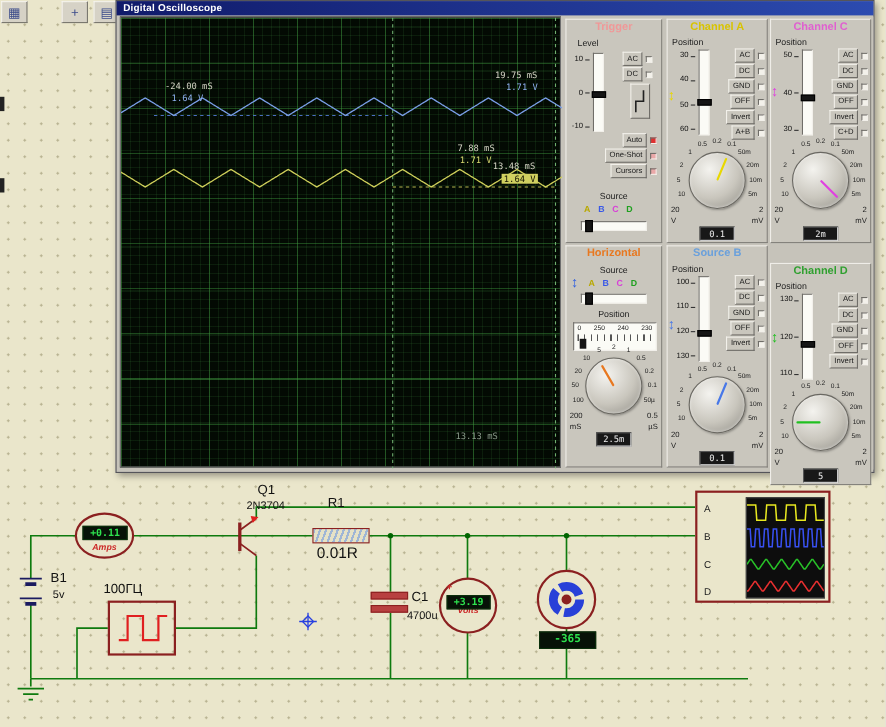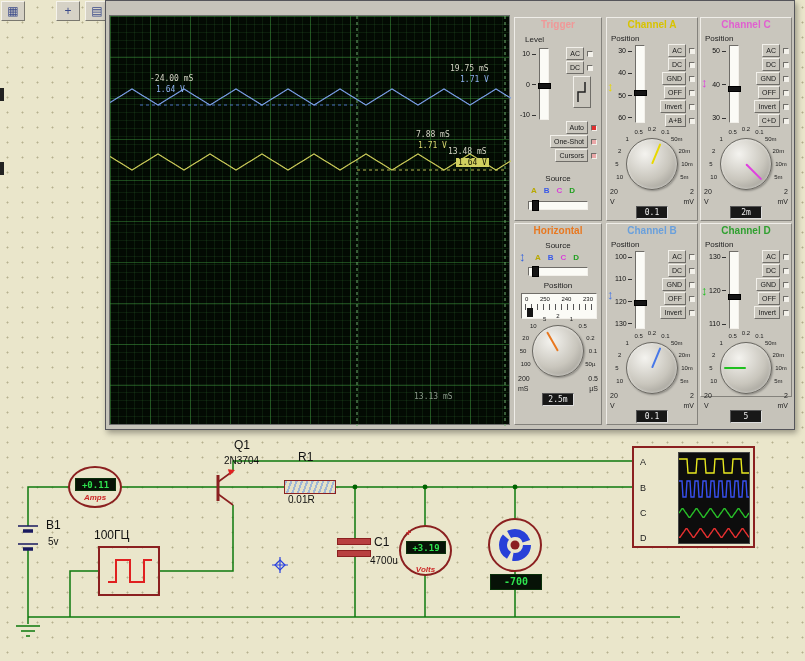--- a/index.html
+++ b/index.html
@@ -160,21 +160,21 @@
       <path d="M272,565 H288 M280,557 V573"></path>
       <path d="M280,560 L285,565 L280,570 L275,565 Z"></path>
     </g>
   </svg>
 
   <div class="comp-label" style="left:46px;top:518px;font-size:12px">B1</div>
   <div class="comp-label" style="left:48px;top:536px;font-size:10px">5v</div>
   <div class="comp-label" style="left:234px;top:438px;font-size:12px">Q1</div>
   <div class="comp-label" style="left:224px;top:455px;font-size:10px">2N3704</div>
   <div class="comp-label" style="left:298px;top:450px;font-size:12px">R1</div>
-  <div class="comp-label" style="left:288px;top:494px;font-size:10px">0.01R</div>
+  <div class="comp-label" style="left:288px;top:494px;font-size:14px">0.01R</div>
   <div class="comp-label" style="left:374px;top:535px;font-size:12px">C1</div>
   <div class="comp-label" style="left:370px;top:555px;font-size:10px">4700u</div>
   <div class="comp-label" style="left:94px;top:528px;font-size:12px">100ГЦ</div>
 
   <div id="resistor-r1"></div>
   <div class="capplate" style="top:538px"></div>
   <div class="capplate" style="top:550px"></div>
 
   <div id="pulse-box">
     <svg width="58" height="46">
@@ -183,47 +183,50 @@
   </div>
 
   <div class="meter" id="ammeter" style="left:68px;top:466px;width:54px;height:42px">
     <div class="m-lcd" style="left:5px;top:10px;width:41px;height:13px;font-size:9px;line-height:12px">+0.11</div>
     <div class="munit" style="top:25px">Amps</div>
   </div>
 
   <div class="meter" id="voltmeter" style="left:399px;top:525px;width:53px;height:51px">
     <span class="vplus">+</span>
     <div class="m-lcd" style="left:5px;top:14px;width:40px;height:13px;font-size:9px;line-height:12px">+3.19</div>
-    <div class="munit" style="top:38px">Volts</div>
+    <div class="munit" style="top:23px">Volts</div>
   </div>
 
   <div class="meter" id="motor">
     <svg width="50" height="50">
       <circle cx="25" cy="25" r="12" fill="none" stroke="#2840d8" stroke-width="8" stroke-dasharray="21 4"></circle>
       <circle cx="25" cy="25" r="4.5" fill="#8b2020"></circle>
     </svg>
   </div>
-  <div class="m-lcd" id="motor-lcd">-700</div>
+  <div class="m-lcd" id="motor-lcd">-365</div>
 
   <div id="scope-comp">
     <div class="pin" style="top:9px">A</div>
     <div class="pin" style="top:35px">B</div>
     <div class="pin" style="top:60px">C</div>
     <div class="pin" style="top:85px">D</div>
     <div id="mini-screen">
       <svg width="70" height="90">
           <polyline points="0,6.0 1,6.0 2,6.0 3,6.0 4,6.0 5,6.0 6,6.0 7,6.0 8,6.0 9,20.0 10,20.0 11,20.0 12,20.0 13,20.0 14,20.0 15,20.0 16,20.0 17,20.0 18,6.0 19,6.0 20,6.0 21,6.0 22,6.0 23,6.0 24,6.0 25,6.0 26,6.0 27,20.0 28,20.0 29,20.0 30,20.0 31,20.0 32,20.0 33,20.0 34,20.0 35,20.0 36,6.0 37,6.0 38,6.0 39,6.0 40,6.0 41,6.0 42,6.0 43,6.0 44,6.0 45,20.0 46,20.0 47,20.0 48,20.0 49,20.0 50,20.0 51,20.0 52,20.0 53,20.0 54,6.0 55,6.0 56,6.0 57,6.0 58,6.0 59,6.0 60,6.0 61,6.0 62,6.0 63,20.0 64,20.0 65,20.0 66,20.0 67,20.0 68,20.0 69,20.0 70,20.0" fill="none" stroke="#e8e820" stroke-width="1.4"></polyline>
           <polyline points="0,28.0 1,28.0 2,28.0 3,28.0 4,44.0 5,44.0 6,44.0 7,44.0 8,28.0 9,28.0 10,28.0 11,28.0 12,44.0 13,44.0 14,44.0 15,44.0 16,28.0 17,28.0 18,28.0 19,28.0 20,44.0 21,44.0 22,44.0 23,44.0 24,28.0 25,28.0 26,28.0 27,28.0 28,44.0 29,44.0 30,44.0 31,44.0 32,28.0 33,28.0 34,28.0 35,28.0 36,44.0 37,44.0 38,44.0 39,44.0 40,28.0 41,28.0 42,28.0 43,28.0 44,44.0 45,44.0 46,44.0 47,44.0 48,28.0 49,28.0 50,28.0 51,28.0 52,44.0 53,44.0 54,44.0 55,44.0 56,28.0 57,28.0 58,28.0 59,28.0 60,44.0 61,44.0 62,44.0 63,44.0 64,28.0 65,28.0 66,28.0 67,28.0 68,44.0 69,44.0 70,44.0" fill="none" stroke="#3850f0" stroke-width="1.4"></polyline>
           <polyline points="0,60.0 1,58.6 2,57.1 3,55.7 4,55.7 5,57.1 6,58.6 7,60.0 8,61.4 9,62.9 10,64.3 11,64.3 12,62.9 13,61.4 14,60.0 15,58.6 16,57.1 17,55.7 18,55.7 19,57.1 20,58.6 21,60.0 22,61.4 23,62.9 24,64.3 25,64.3 26,62.9 27,61.4 28,60.0 29,58.6 30,57.1 31,55.7 32,55.7 33,57.1 34,58.6 35,60.0 36,61.4 37,62.9 38,64.3 39,64.3 40,62.9 41,61.4 42,60.0 43,58.6 44,57.1 45,55.7 46,55.7 47,57.1 48,58.6 49,60.0 50,61.4 51,62.9 52,64.3 53,64.3 54,62.9 55,61.4 56,60.0 57,58.6 58,57.1 59,55.7 60,55.7 61,57.1 62,58.6 63,60.0 64,61.4 65,62.9 66,64.3 67,64.3 68,62.9 69,61.4 70,60.0" fill="none" stroke="#28c028" stroke-width="1.4"></polyline>
           <polyline points="0,84.3 1,84.3 2,82.9 3,81.4 4,80.0 5,78.6 6,77.1 7,75.7 8,75.7 9,77.1 10,78.6 11,80.0 12,81.4 13,82.9 14,84.3 15,84.3 16,82.9 17,81.4 18,80.0 19,78.6 20,77.1 21,75.7 22,75.7 23,77.1 24,78.6 25,80.0 26,81.4 27,82.9 28,84.3 29,84.3 30,82.9 31,81.4 32,80.0 33,78.6 34,77.1 35,75.7 36,75.7 37,77.1 38,78.6 39,80.0 40,81.4 41,82.9 42,84.3 43,84.3 44,82.9 45,81.4 46,80.0 47,78.6 48,77.1 49,75.7 50,75.7 51,77.1 52,78.6 53,80.0 54,81.4 55,82.9 56,84.3 57,84.3 58,82.9 59,81.4 60,80.0 61,78.6 62,77.1 63,75.7 64,75.7 65,77.1 66,78.6 67,80.0 68,81.4 69,82.9 70,84.3" fill="none" stroke="#e83030" stroke-width="1.4"></polyline>
         </svg>
     </div>
   </div>
 
   <div class="window">
+    <div class="titlebar">
+      <span>Digital Oscilloscope</span>
+    </div>
 
     <div id="scope-screen">
       <svg id="trace-svg" width="401" height="410">
         <line x1="247" y1="0" x2="247" y2="410" stroke="#6fae6f" stroke-width="1" stroke-dasharray="3 3"></line>
         <line x1="395" y1="0" x2="395" y2="410" stroke="#6fae6f" stroke-width="1" stroke-dasharray="3 3"></line>
         <line x1="30" y1="89" x2="247" y2="89" stroke="#4a6fc0" stroke-width="1" stroke-dasharray="3 3"></line>
         <line x1="247" y1="154" x2="395" y2="154" stroke="#b8b850" stroke-width="1" stroke-dasharray="3 3"></line>
       <polyline points="0,86.5 1,85.9 2,85.3 3,84.7 4,84.1 5,83.5 6,82.8 7,82.2 8,81.6 9,81.0 10,80.4 11,79.8 12,79.2 13,78.5 14,77.9 15,77.3 16,76.7 17,76.1 18,75.5 19,74.8 20,74.2 21,73.6 22,73.0 23,73.6 24,74.2 25,74.8 26,75.5 27,76.1 28,76.7 29,77.3 30,77.9 31,78.5 32,79.2 33,79.8 34,80.4 35,81.0 36,81.6 37,82.2 38,82.8 39,83.5 40,84.1 41,84.7 42,85.3 43,85.9 44,86.5 45,87.2 46,87.8 47,88.4 48,89.0 49,88.4 50,87.8 51,87.2 52,86.5 53,85.9 54,85.3 55,84.7 56,84.1 57,83.5 58,82.8 59,82.2 60,81.6 61,81.0 62,80.4 63,79.8 64,79.2 65,78.5 66,77.9 67,77.3 68,76.7 69,76.1 70,75.5 71,74.8 72,74.2 73,73.6 74,73.0 75,73.6 76,74.2 77,74.8 78,75.5 79,76.1 80,76.7 81,77.3 82,77.9 83,78.5 84,79.2 85,79.8 86,80.4 87,81.0 88,81.6 89,82.2 90,82.8 91,83.5 92,84.1 93,84.7 94,85.3 95,85.9 96,86.5 97,87.2 98,87.8 99,88.4 100,89.0 101,88.4 102,87.8 103,87.2 104,86.5 105,85.9 106,85.3 107,84.7 108,84.1 109,83.5 110,82.8 111,82.2 112,81.6 113,81.0 114,80.4 115,79.8 116,79.2 117,78.5 118,77.9 119,77.3 120,76.7 121,76.1 122,75.5 123,74.8 124,74.2 125,73.6 126,73.0 127,73.6 128,74.2 129,74.8 130,75.5 131,76.1 132,76.7 133,77.3 134,77.9 135,78.5 136,79.2 137,79.8 138,80.4 139,81.0 140,81.6 141,82.2 142,82.8 143,83.5 144,84.1 145,84.7 146,85.3 147,85.9 148,86.5 149,87.2 150,87.8 151,88.4 152,89.0 153,88.4 154,87.8 155,87.2 156,86.5 157,85.9 158,85.3 159,84.7 160,84.1 161,83.5 162,82.8 163,82.2 164,81.6 165,81.0 166,80.4 167,79.8 168,79.2 169,78.5 170,77.9 171,77.3 172,76.7 173,76.1 174,75.5 175,74.8 176,74.2 177,73.6 178,73.0 179,73.6 180,74.2 181,74.8 182,75.5 183,76.1 184,76.7 185,77.3 186,77.9 187,78.5 188,79.2 189,79.8 190,80.4 191,81.0 192,81.6 193,82.2 194,82.8 195,83.5 196,84.1 197,84.7 198,85.3 199,85.9 200,86.5 201,87.2 202,87.8 203,88.4 204,89.0 205,88.4 206,87.8 207,87.2 208,86.5 209,85.9 210,85.3 211,84.7 212,84.1 213,83.5 214,82.8 215,82.2 216,81.6 217,81.0 218,80.4 219,79.8 220,79.2 221,78.5 222,77.9 223,77.3 224,76.7 225,76.1 226,75.5 227,74.8 228,74.2 229,73.6 230,73.0 231,73.6 232,74.2 233,74.8 234,75.5 235,76.1 236,76.7 237,77.3 238,77.9 239,78.5 240,79.2 241,79.8 242,80.4 243,81.0 244,81.6 245,82.2 246,82.8 247,83.5 248,84.1 249,84.7 250,85.3 251,85.9 252,86.5 253,87.2 254,87.8 255,88.4 256,89.0 257,88.4 258,87.8 259,87.2 260,86.5 261,85.9 262,85.3 263,84.7 264,84.1 265,83.5 266,82.8 267,82.2 268,81.6 269,81.0 270,80.4 271,79.8 272,79.2 273,78.5 274,77.9 275,77.3 276,76.7 277,76.1 278,75.5 279,74.8 280,74.2 281,73.6 282,73.0 283,73.6 284,74.2 285,74.8 286,75.5 287,76.1 288,76.7 289,77.3 290,77.9 291,78.5 292,79.2 293,79.8 294,80.4 295,81.0 296,81.6 297,82.2 298,82.8 299,83.5 300,84.1 301,84.7 302,85.3 303,85.9 304,86.5 305,87.2 306,87.8 307,88.4 308,89.0 309,88.4 310,87.8 311,87.2 312,86.5 313,85.9 314,85.3 315,84.7 316,84.1 317,83.5 318,82.8 319,82.2 320,81.6 321,81.0 322,80.4 323,79.8 324,79.2 325,78.5 326,77.9 327,77.3 328,76.7 329,76.1 330,75.5 331,74.8 332,74.2 333,73.6 334,73.0 335,73.6 336,74.2 337,74.8 338,75.5 339,76.1 340,76.7 341,77.3 342,77.9 343,78.5 344,79.2 345,79.8 346,80.4 347,81.0 348,81.6 349,82.2 350,82.8 351,83.5 352,84.1 353,84.7 354,85.3 355,85.9 356,86.5 357,87.2 358,87.8 359,88.4 360,89.0 361,88.4 362,87.8 363,87.2 364,86.5 365,85.9 366,85.3 367,84.7 368,84.1 369,83.5 370,82.8 371,82.2 372,81.6 373,81.0 374,80.4 375,79.8 376,79.2 377,78.5 378,77.9 379,77.3 380,76.7 381,76.1 382,75.5 383,74.8 384,74.2 385,73.6 386,73.0 387,73.6 388,74.2 389,74.8 390,75.5 391,76.1 392,76.7 393,77.3 394,77.9 395,78.5 396,79.2 397,79.8 398,80.4 399,81.0 400,81.6 401,82.2" fill="none" stroke="#7b9fe8" stroke-width="1.2"></polyline>
           <polyline points="0,140.5 1,141.1 2,141.7 3,142.3 4,142.9 5,143.5 6,144.2 7,144.8 8,145.4 9,146.0 10,146.6 11,147.2 12,147.8 13,148.5 14,149.1 15,149.7 16,150.3 17,150.9 18,151.5 19,152.2 20,152.8 21,153.4 22,154.0 23,153.4 24,152.8 25,152.2 26,151.5 27,150.9 28,150.3 29,149.7 30,149.1 31,148.5 32,147.8 33,147.2 34,146.6 35,146.0 36,145.4 37,144.8 38,144.2 39,143.5 40,142.9 41,142.3 42,141.7 43,141.1 44,140.5 45,139.8 46,139.2 47,138.6 48,138.0 49,138.6 50,139.2 51,139.8 52,140.5 53,141.1 54,141.7 55,142.3 56,142.9 57,143.5 58,144.2 59,144.8 60,145.4 61,146.0 62,146.6 63,147.2 64,147.8 65,148.5 66,149.1 67,149.7 68,150.3 69,150.9 70,151.5 71,152.2 72,152.8 73,153.4 74,154.0 75,153.4 76,152.8 77,152.2 78,151.5 79,150.9 80,150.3 81,149.7 82,149.1 83,148.5 84,147.8 85,147.2 86,146.6 87,146.0 88,145.4 89,144.8 90,144.2 91,143.5 92,142.9 93,142.3 94,141.7 95,141.1 96,140.5 97,139.8 98,139.2 99,138.6 100,138.0 101,138.6 102,139.2 103,139.8 104,140.5 105,141.1 106,141.7 107,142.3 108,142.9 109,143.5 110,144.2 111,144.8 112,145.4 113,146.0 114,146.6 115,147.2 116,147.8 117,148.5 118,149.1 119,149.7 120,150.3 121,150.9 122,151.5 123,152.2 124,152.8 125,153.4 126,154.0 127,153.4 128,152.8 129,152.2 130,151.5 131,150.9 132,150.3 133,149.7 134,149.1 135,148.5 136,147.8 137,147.2 138,146.6 139,146.0 140,145.4 141,144.8 142,144.2 143,143.5 144,142.9 145,142.3 146,141.7 147,141.1 148,140.5 149,139.8 150,139.2 151,138.6 152,138.0 153,138.6 154,139.2 155,139.8 156,140.5 157,141.1 158,141.7 159,142.3 160,142.9 161,143.5 162,144.2 163,144.8 164,145.4 165,146.0 166,146.6 167,147.2 168,147.8 169,148.5 170,149.1 171,149.7 172,150.3 173,150.9 174,151.5 175,152.2 176,152.8 177,153.4 178,154.0 179,153.4 180,152.8 181,152.2 182,151.5 183,150.9 184,150.3 185,149.7 186,149.1 187,148.5 188,147.8 189,147.2 190,146.6 191,146.0 192,145.4 193,144.8 194,144.2 195,143.5 196,142.9 197,142.3 198,141.7 199,141.1 200,140.5 201,139.8 202,139.2 203,138.6 204,138.0 205,138.6 206,139.2 207,139.8 208,140.5 209,141.1 210,141.7 211,142.3 212,142.9 213,143.5 214,144.2 215,144.8 216,145.4 217,146.0 218,146.6 219,147.2 220,147.8 221,148.5 222,149.1 223,149.7 224,150.3 225,150.9 226,151.5 227,152.2 228,152.8 229,153.4 230,154.0 231,153.4 232,152.8 233,152.2 234,151.5 235,150.9 236,150.3 237,149.7 238,149.1 239,148.5 240,147.8 241,147.2 242,146.6 243,146.0 244,145.4 245,144.8 246,144.2 247,143.5 248,142.9 249,142.3 250,141.7 251,141.1 252,140.5 253,139.8 254,139.2 255,138.6 256,138.0 257,138.6 258,139.2 259,139.8 260,140.5 261,141.1 262,141.7 263,142.3 264,142.9 265,143.5 266,144.2 267,144.8 268,145.4 269,146.0 270,146.6 271,147.2 272,147.8 273,148.5 274,149.1 275,149.7 276,150.3 277,150.9 278,151.5 279,152.2 280,152.8 281,153.4 282,154.0 283,153.4 284,152.8 285,152.2 286,151.5 287,150.9 288,150.3 289,149.7 290,149.1 291,148.5 292,147.8 293,147.2 294,146.6 295,146.0 296,145.4 297,144.8 298,144.2 299,143.5 300,142.9 301,142.3 302,141.7 303,141.1 304,140.5 305,139.8 306,139.2 307,138.6 308,138.0 309,138.6 310,139.2 311,139.8 312,140.5 313,141.1 314,141.7 315,142.3 316,142.9 317,143.5 318,144.2 319,144.8 320,145.4 321,146.0 322,146.6 323,147.2 324,147.8 325,148.5 326,149.1 327,149.7 328,150.3 329,150.9 330,151.5 331,152.2 332,152.8 333,153.4 334,154.0 335,153.4 336,152.8 337,152.2 338,151.5 339,150.9 340,150.3 341,149.7 342,149.1 343,148.5 344,147.8 345,147.2 346,146.6 347,146.0 348,145.4 349,144.8 350,144.2 351,143.5 352,142.9 353,142.3 354,141.7 355,141.1 356,140.5 357,139.8 358,139.2 359,138.6 360,138.0 361,138.6 362,139.2 363,139.8 364,140.5 365,141.1 366,141.7 367,142.3 368,142.9 369,143.5 370,144.2 371,144.8 372,145.4 373,146.0 374,146.6 375,147.2 376,147.8 377,148.5 378,149.1 379,149.7 380,150.3 381,150.9 382,151.5 383,152.2 384,152.8 385,153.4 386,154.0 387,153.4 388,152.8 389,152.2 390,151.5 391,150.9 392,150.3 393,149.7 394,149.1 395,148.5 396,147.8 397,147.2 398,146.6 399,146.0 400,145.4 401,144.8" fill="none" stroke="#cece5a" stroke-width="1.2"></polyline>
         </svg>
@@ -468,21 +471,21 @@
           </div>
           <div class="cnum" style="left:3px;top:66px">200</div>
           <div class="cunit" style="left:3px;top:76px">mS</div>
           <div class="cnum" style="right:3px;top:66px">0.5</div>
           <div class="cunit" style="right:3px;top:76px">µS</div>
           <div class="kdisplay">2.5m</div>
         </div>
       </div>
 
       <div class="sec" style="left:94px;top:208px;width:92px;height:202px">
-        <div class="sec-head" style="color: rgb(106, 160, 220);">Channel B</div>
+        <div class="sec-head" style="color: rgb(106, 160, 220);">Source B</div>
         <div class="slabel" style="left:4px;top:16px">Position</div>
         <div class="varrow" style="left: 0px; top: 64px; color: rgb(72, 120, 232);">↕</div>
         <div class="vslider" style="left:8px;top:27px;height:78px">
           <div class="vnums">
               <span class="vnum idx0">100</span>
               <span class="vnum idx1">110</span>
               <span class="vnum idx2">120</span>
               <span class="vnum idx3">130</span>
             </div>
           <div class="vtrack">
@@ -529,21 +532,21 @@
             <div class="pointer" style="background: rgb(72, 120, 232); transform: rotate(22.5deg);"></div>
           </div>
           <div class="cnum" style="left:3px;top:66px">20</div>
           <div class="cunit" style="left:3px;top:76px">V</div>
           <div class="cnum" style="right:3px;top:66px">2</div>
           <div class="cunit" style="right:3px;top:76px">mV</div>
           <div class="kdisplay">0.1</div>
         </div>
       </div>
 
-      <div class="sec" style="left:188px;top:208px;width:92px;height:174px">
+      <div class="sec" style="left:188px;top:224px;width:92px;height:202px">
         <div class="sec-head" style="color: rgb(48, 160, 48);">Channel D</div>
         <div class="slabel" style="left:4px;top:16px">Position</div>
         <div class="varrow" style="left: 0px; top: 60px; color: rgb(32, 192, 32);">↕</div>
         <div class="vslider" style="left:8px;top:27px;height:78px">
           <div class="vnums">
               <span class="vnum idx0">130</span>
               <span class="vnum idx1">120</span>
               <span class="vnum idx2">110</span>
             </div>
           <div class="vtrack">

